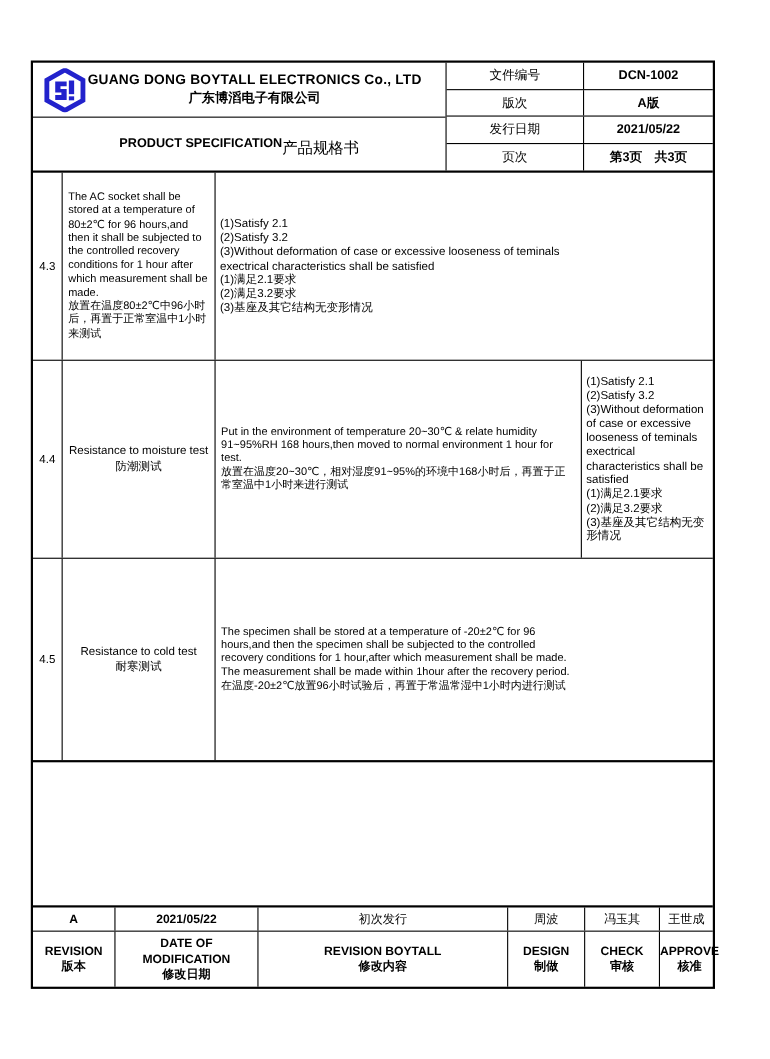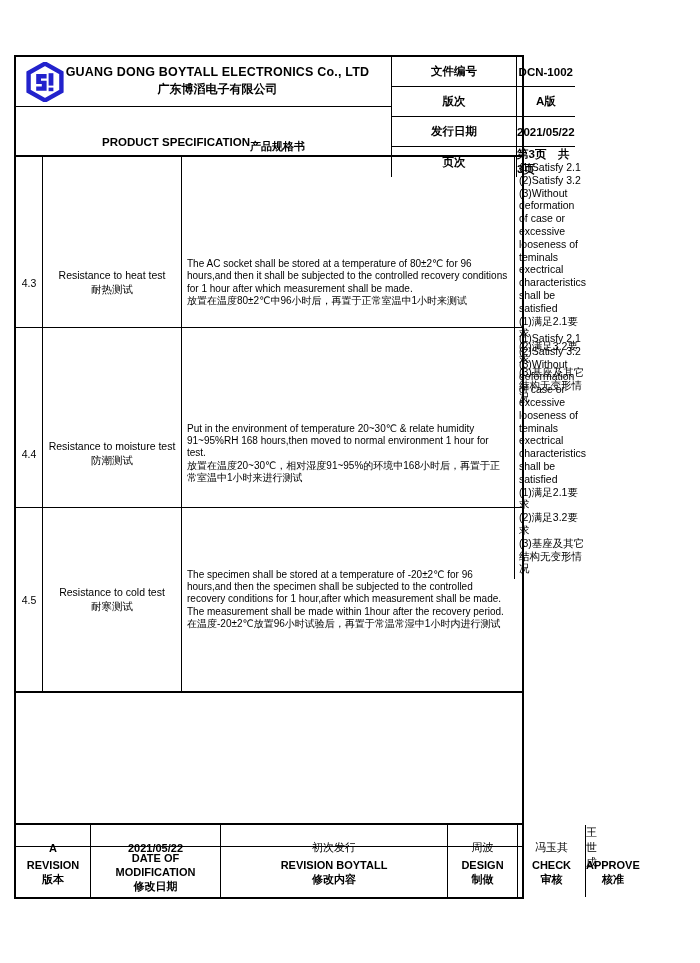--- a/index.html
+++ b/index.html
@@ -5,40 +5,40 @@
   :root { --logo-blue: #2222cc; --line: #000; }
   * { box-sizing: border-box; }
   html, body { margin: 0; padding: 0; }
   body {
     width: 700px; height: 963px;
     background: #fff; color: #000;
     font-family: "Liberation Sans", "DejaVu Sans", sans-serif;
     position: relative;
   }
   .doc {
-    position: absolute; left: 14px; top: 55px; width: 510px;
+    position: absolute; left: 28px; top: 55px; width: 622px;
     border: 2px solid var(--line);
   }
 
   
   .header { display: grid; grid-template-columns: 376px 1fr; border-bottom: 2px solid var(--line); height: 100px; }
   .header-left { border-right: 1px solid var(--line); display: flex; flex-direction: column; }
   .company-block { height: 50px; border-bottom: 1px solid var(--line); position: relative;
     display: flex; flex-direction: column; align-items: center; justify-content: center; }
   .logo-wrap { position: absolute; left: 9px; top: 5px; width: 40px; height: 40px; }
   .company-en { font-size: 12.5px; font-weight: bold; letter-spacing: .2px; padding-left: 28px; }
   .company-cn { font-size: 12px; font-weight: bold; padding-left: 28px; margin-top: 2px; }
   .title-block { flex: 1; display: flex; flex-direction: row; align-items: center; justify-content: center; }
   .title-en { font-size: 11.5px; font-weight: bold; }
-  .title-cn { font-size: 11px; font-weight: bold; margin-top: 8px; }
+  .title-cn { font-size: 14px; font-weight: normal; margin-top: 8px; }
   .header-right { display: grid; grid-template-rows: repeat(4, 1fr); }
   .meta-row { display: grid; grid-template-columns: 125px 1fr; border-bottom: 1px solid var(--line); }
   .meta-row:last-child { border-bottom: none; }
   .meta-label { border-right: 1px solid var(--line); display: flex; align-items: center; justify-content: center;
-    font-weight: bold; font-size: 11.5px; }
+    font-weight: normal; font-size: 11.5px; }
   .meta-value { display: flex; align-items: center; justify-content: center; font-weight: bold; font-size: 11.5px; }
 
   
   .spec-table { border-bottom: 2px solid var(--line); }
   .spec-row { display: grid; grid-template-columns: 27px 139px 333px 1fr; border-bottom: 1px solid var(--line); }
   .spec-row:last-child { border-bottom: none; }
   .spec-row .cell { border-right: 1px solid var(--line); }
   .spec-row .cell:last-child { border-right: none; }
   .row-h1 { height: 171px; } .row-h2 { height: 180px; } .row-h3 { height: 183px; }
   .c-no { display: flex; align-items: center; justify-content: center; font-size: 10.5px; }
@@ -104,24 +104,20 @@
         <div class="meta-label">页次</div>
         <div class="meta-value">第3页　共3页</div>
       </div>
     </div>
   </div>
 
   <div class="spec-table">
 
     <div class="spec-row row-h1">
       <div class="cell c-no">4.3</div>
-      <div class="cell c-name">
-        <div>Resistance to heat test</div>
-        <div>耐热测试</div>
-      </div>
       <div class="cell c-desc">The AC socket shall be stored at a temperature of 80±2℃ for 96 hours,and then it shall be subjected to the controlled recovery conditions for 1 hour after which measurement shall be made.
 放置在温度80±2℃中96小时后，再置于正常室温中1小时来测试</div>
       <div class="cell c-crit">(1)Satisfy 2.1
 (2)Satisfy 3.2
 (3)Without deformation of case or excessive looseness of teminals exectrical characteristics shall be satisfied
 (1)满足2.1要求
 (2)满足3.2要求
 (3)基座及其它结构无变形情况</div>
     </div>
 

